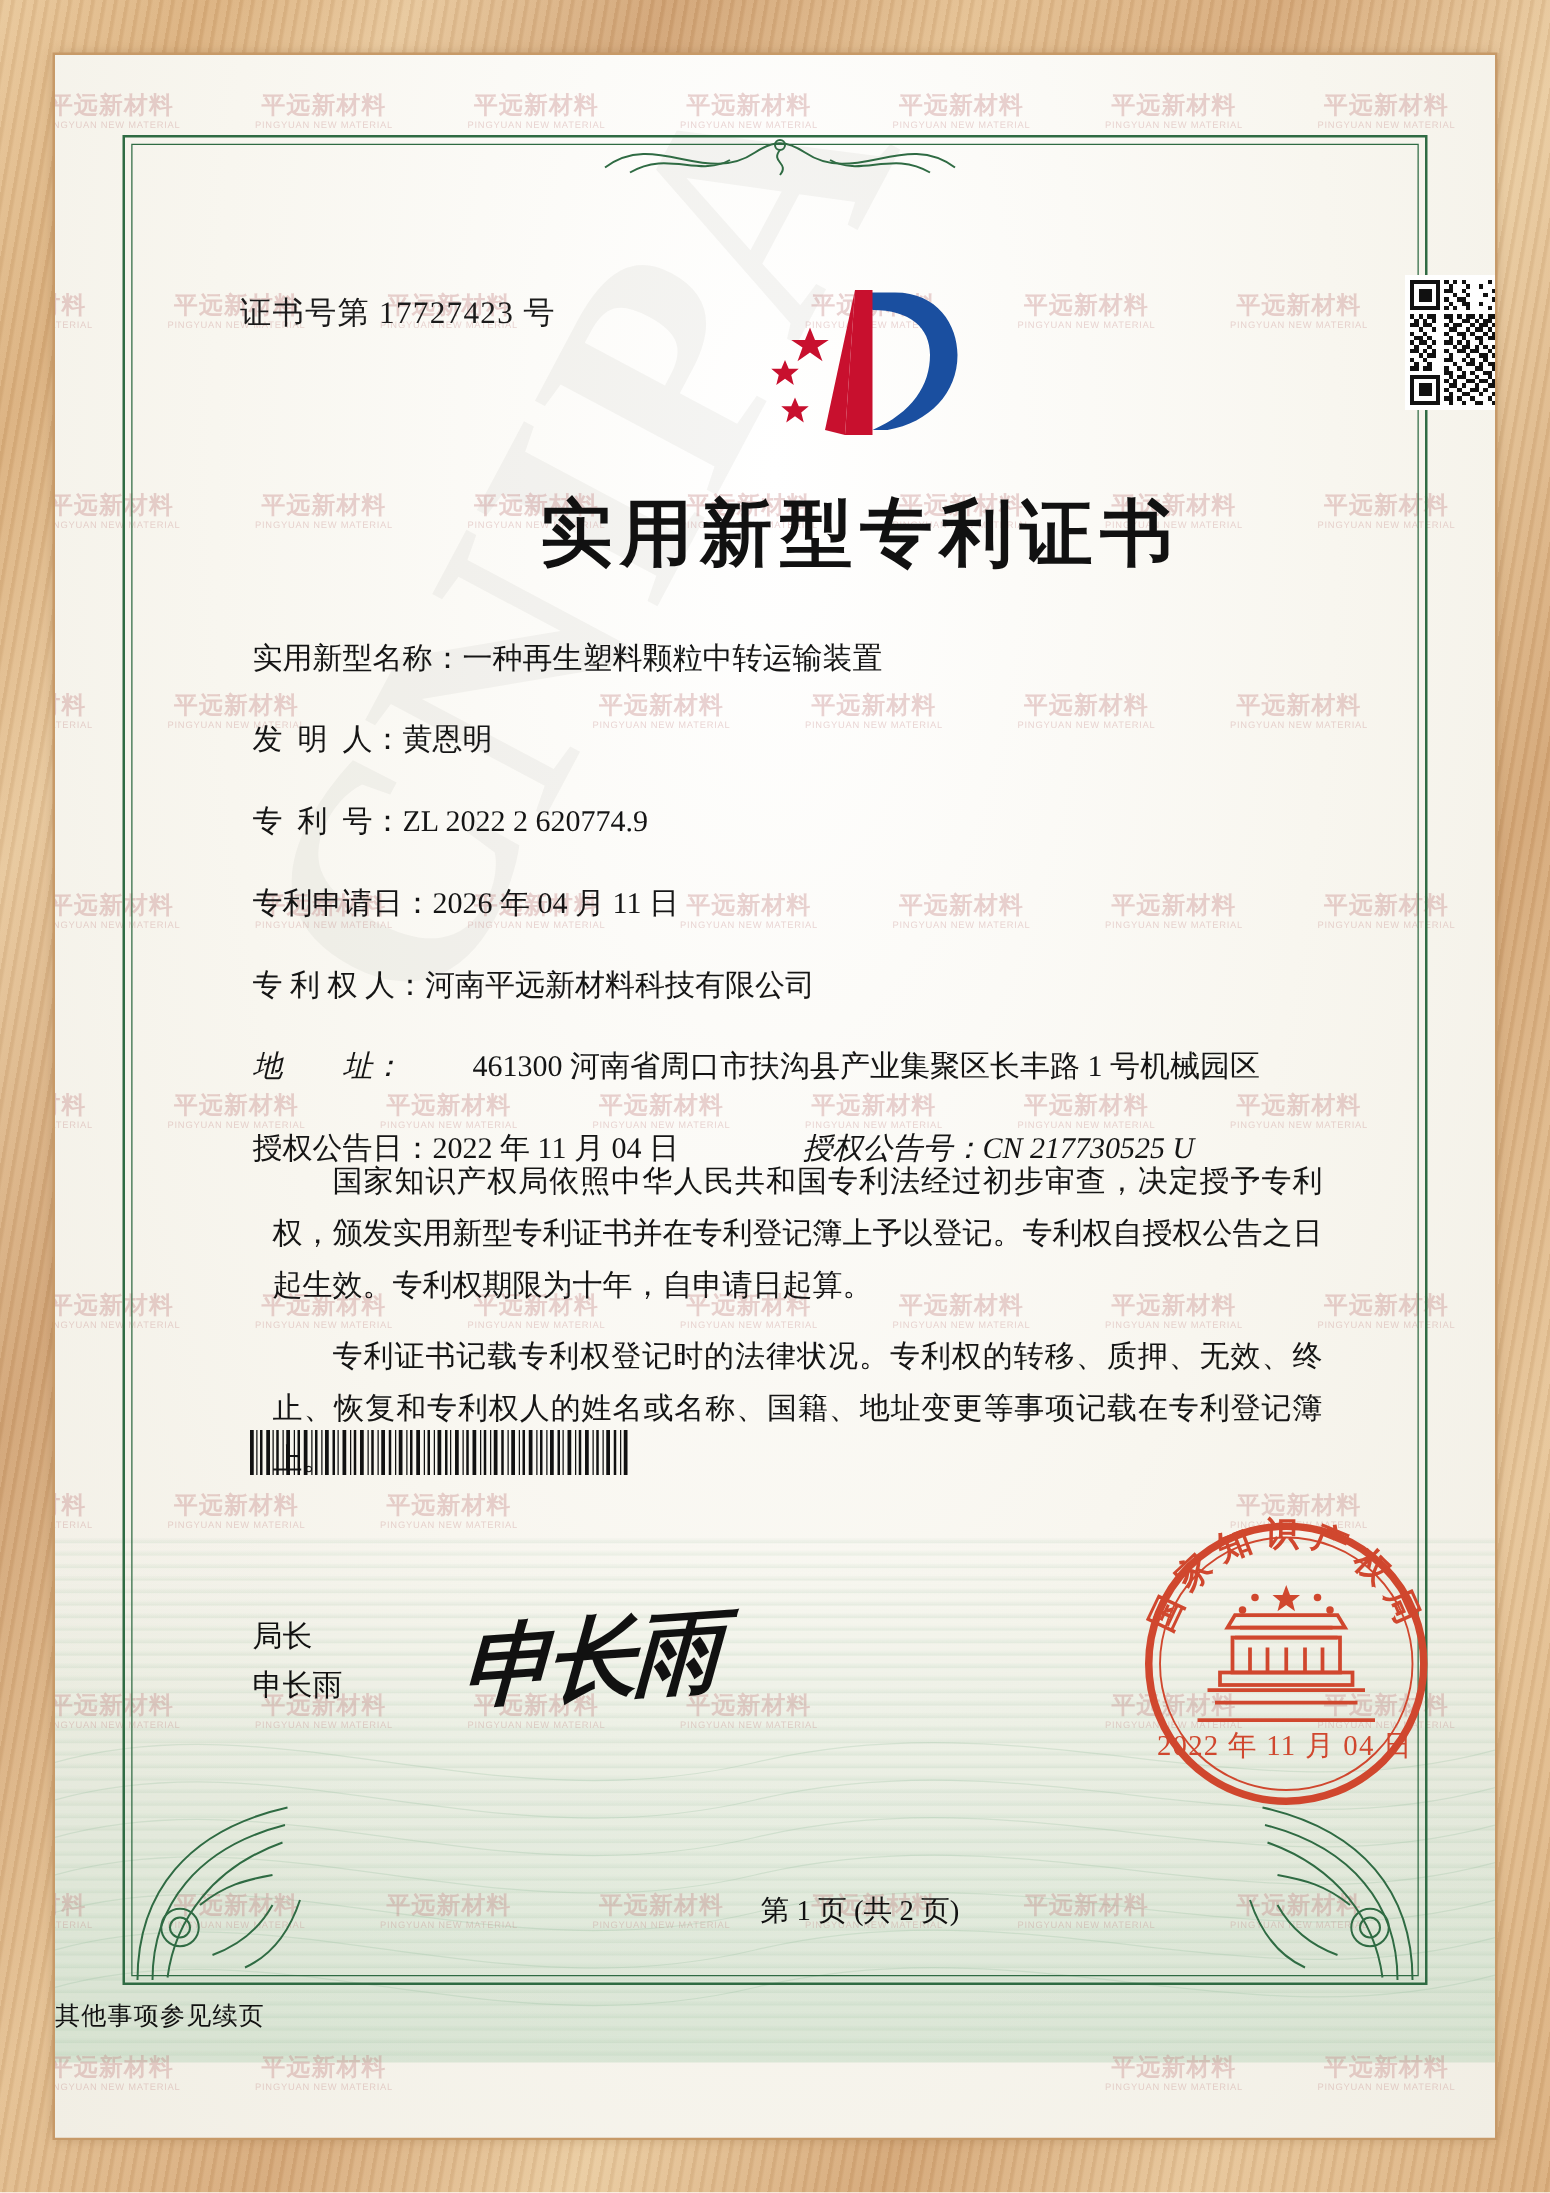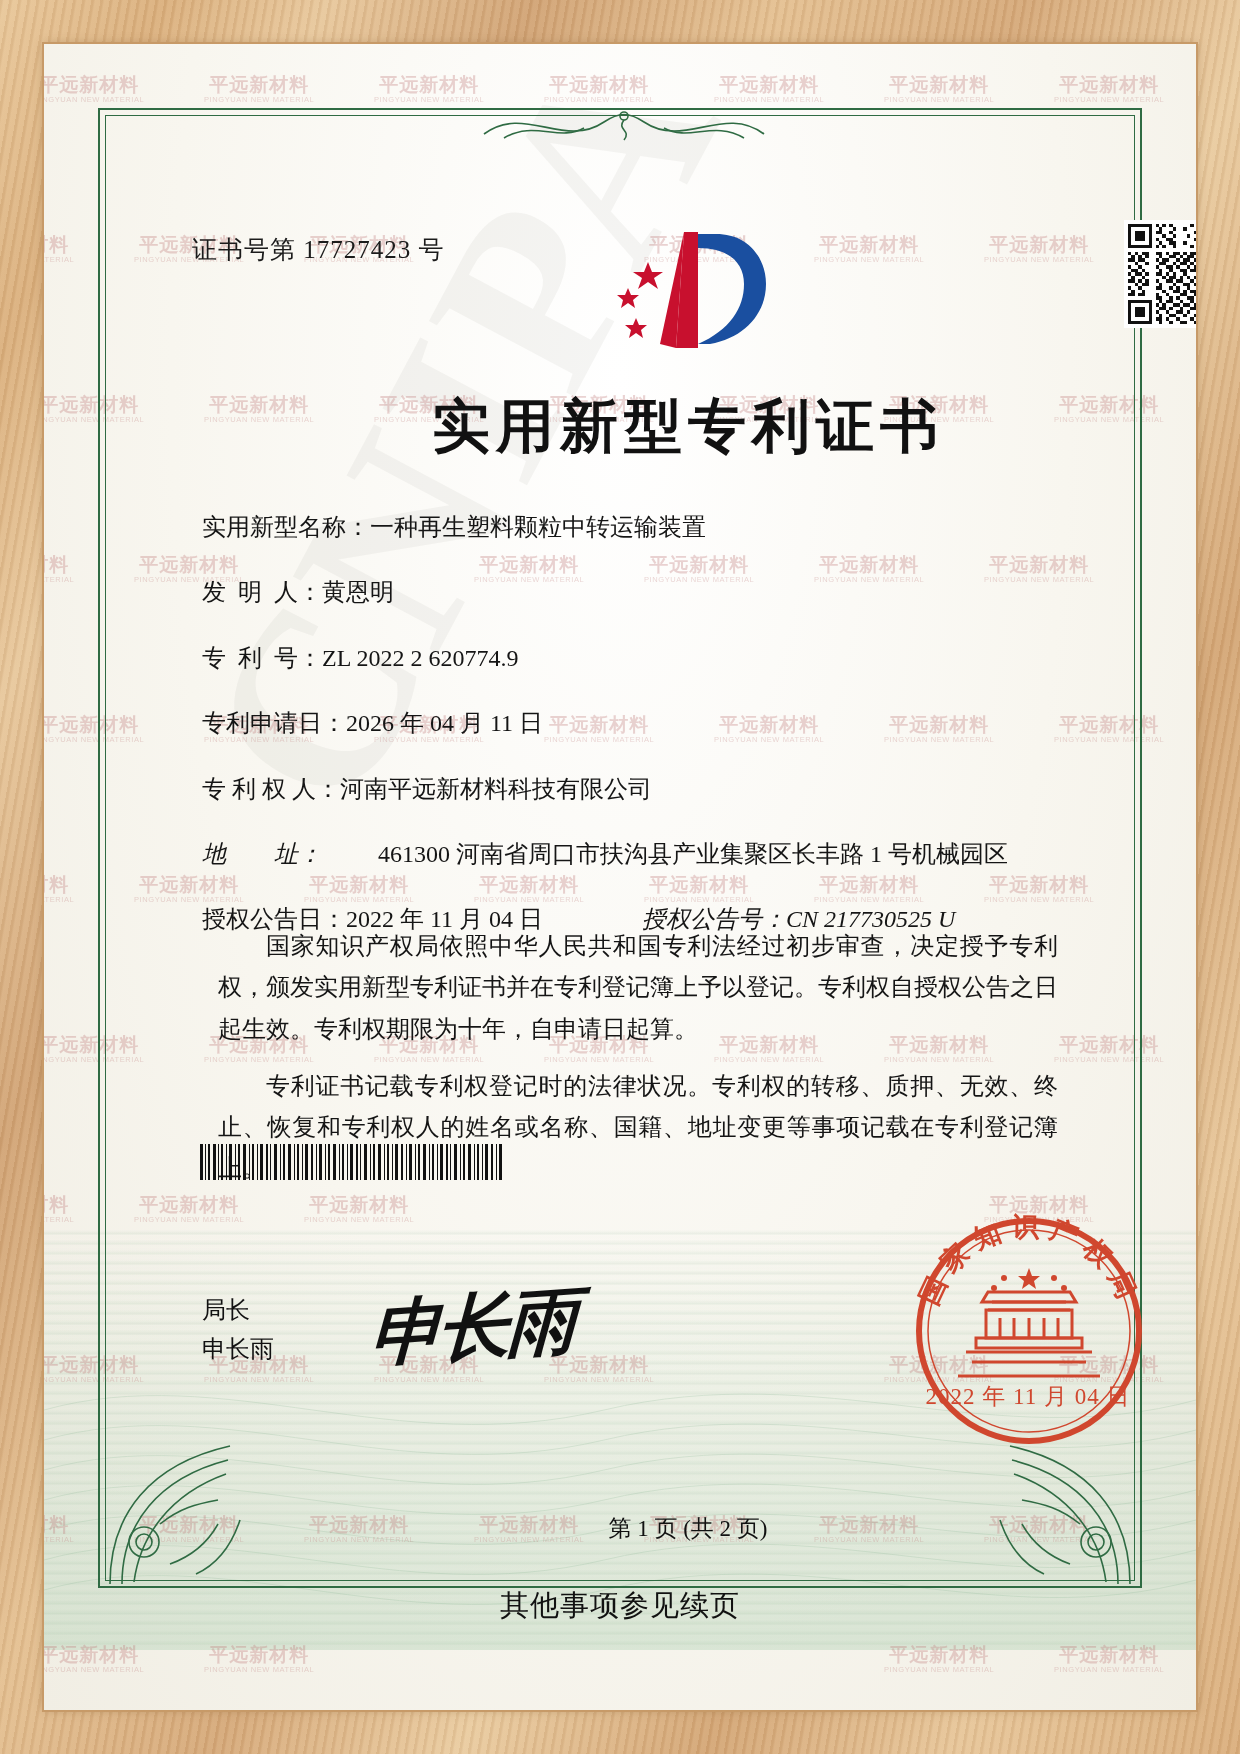--- a/index.html
+++ b/index.html
@@ -282,22 +282,21 @@
     bottom: 44px;
     text-align: center;
     font-size: 23px;
     color: #111;
   }
 
   .footer-note {
     position: absolute;
     left: 0; right: 0;
     bottom: 84px;
-    text-align: center;
-    font-size: 29px;
+    font-size: 20px;
     color: #111;
     letter-spacing: 1px;
   }
 </style>
 </head>
 <body>
 
 <div class="frame-outer">
   <div class="frame-grain"></div>
   <div class="frame-inner-bevel"></div>

